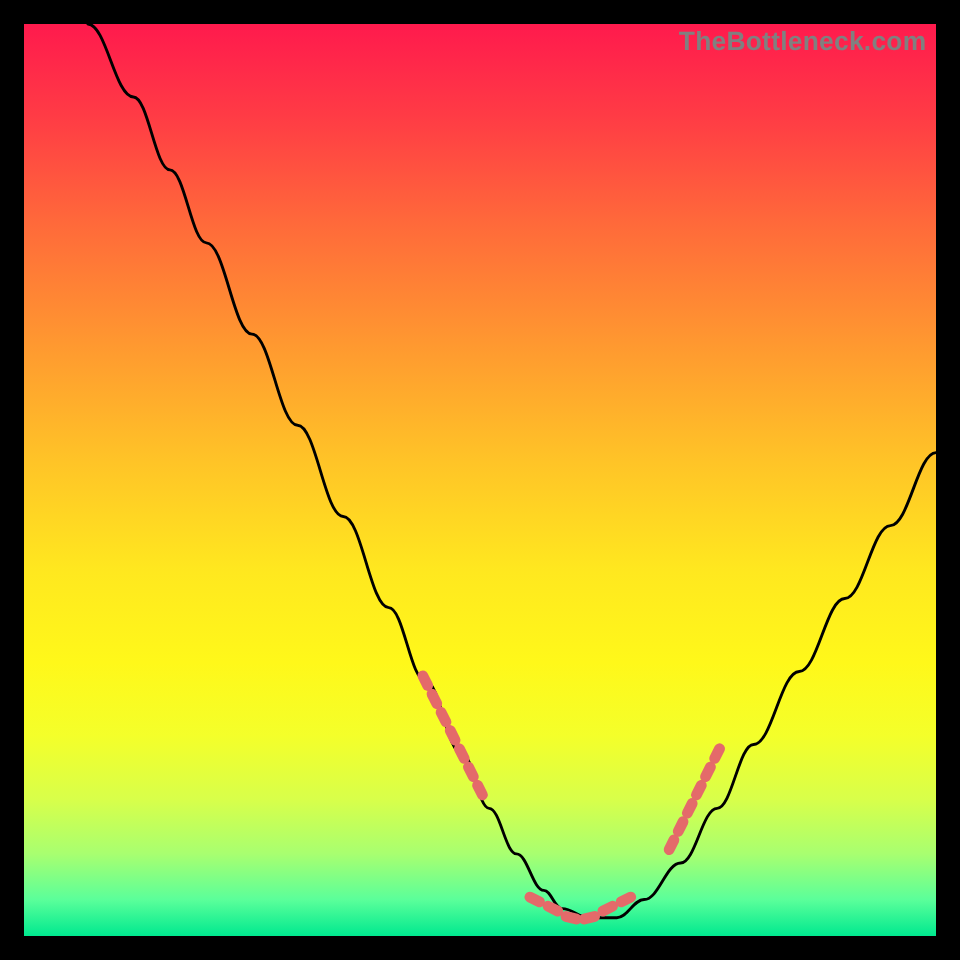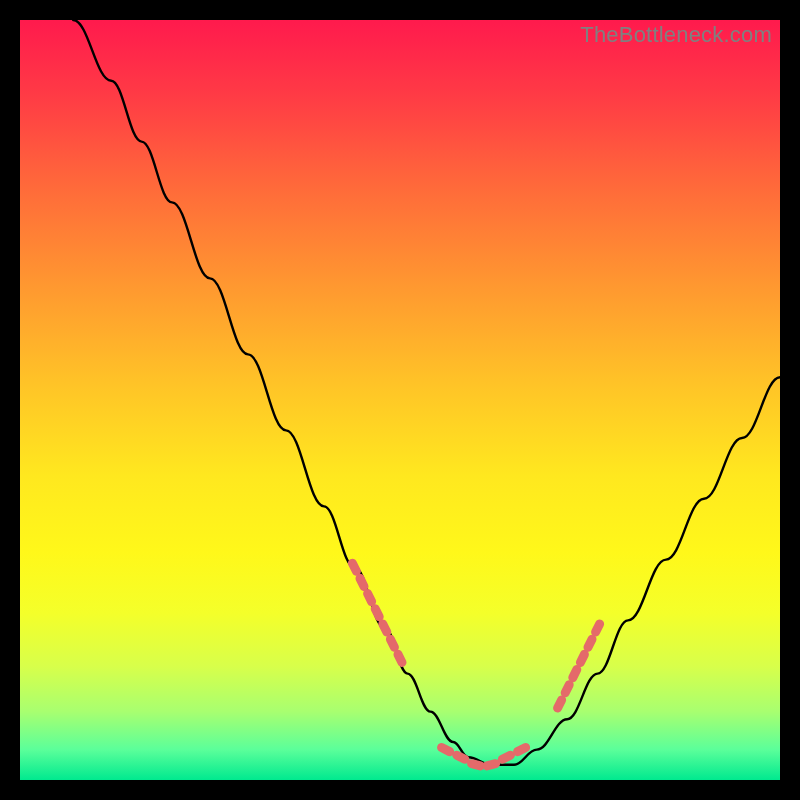--- a/index.html
+++ b/index.html
@@ -39,21 +39,21 @@
       #5bff9a 96%,
       #00e98f 100%
     );
   }
   .watermark {
     position: absolute;
     top: 2px;
     right: 8px;
     color: #808080;
     font-size: 22px;
-    font-weight: 400;
+    font-weight: 700;
     letter-spacing: 0.2px;
     z-index: 5;
     user-select: none;
   }
   svg.curve {
     position: absolute;
     left: 0;
     top: 0;
     width: 760px;
     height: 760px;

